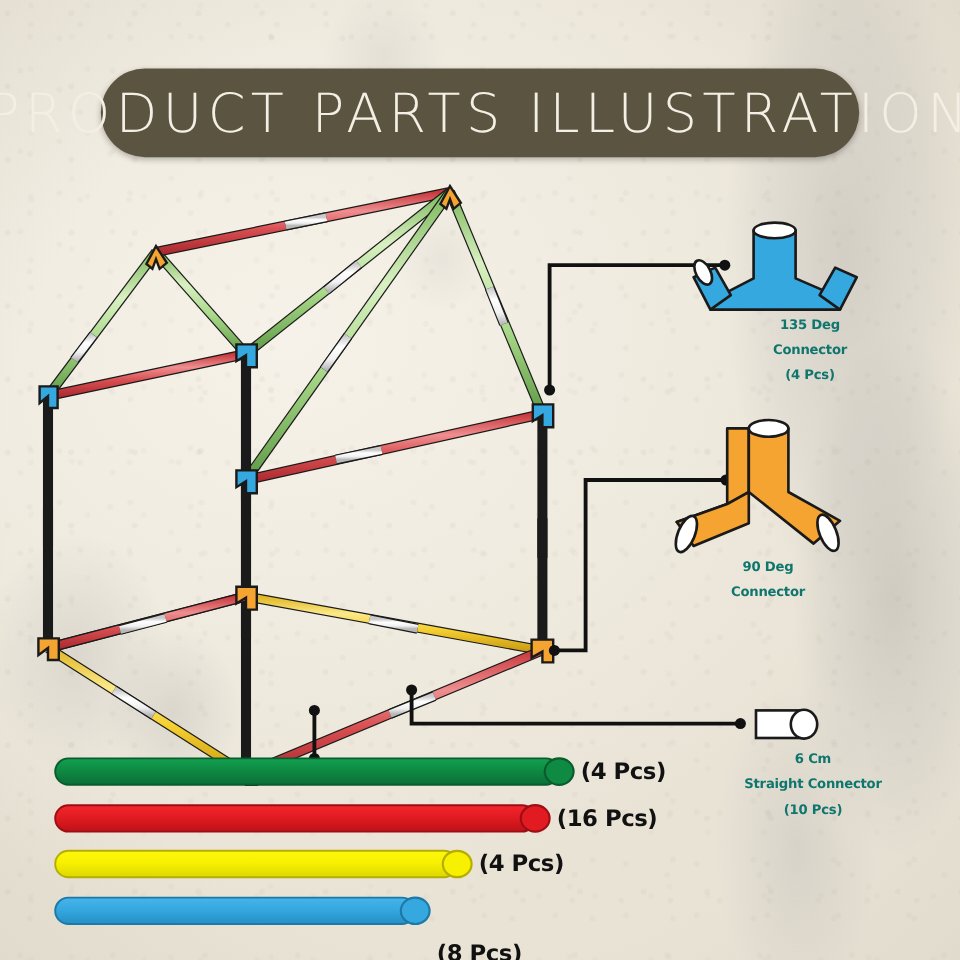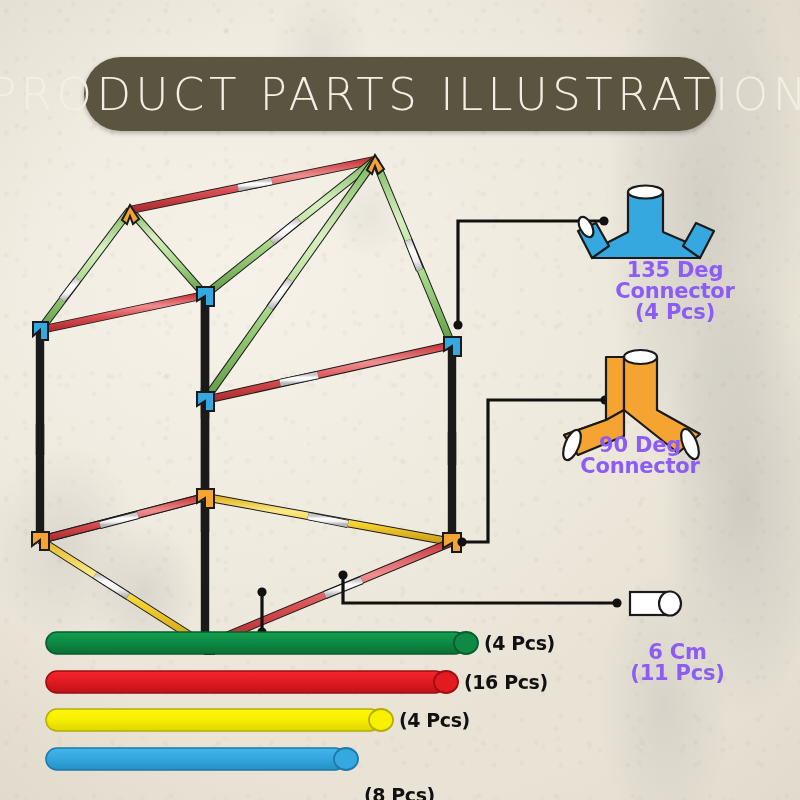--- a/index.html
+++ b/index.html
@@ -83,23 +83,23 @@
     position: absolute;
     left: 0; top: 0;
     width: 800px; height: 800px;
     overflow: visible;
   }
 
   
   .part-label {
     position: absolute;
     text-align: center;
-    color: #8b5cf6;
+    color: #0f766e;
     font-weight: bold;
-    font-size: 21px;
+    font-size: 11px;
     line-height: 21px;
     font-family: "DejaVu Sans", sans-serif;
     letter-spacing: -.2px;
   }
   .pcs-label {
     position: absolute;
     color: #111111;
     font-weight: bold;
     font-size: 19px;
     font-family: "DejaVu Sans", sans-serif;
@@ -419,28 +419,29 @@
       </g>
     </g>
   </svg>
 
   <div class="part-label" style="left:600px; top:260px; width:150px;">
     <div>135 Deg</div>
     <div>Connector</div>
     <div>(4 Pcs)</div>
   </div>
 
-  <div class="part-label" style="left:565px; top:435px; width:150px;">
+  <div class="part-label" style="left:565px; top:462px; width:150px;">
     <div>90 Deg</div>
     <div>Connector</div>
   </div>
 
-  <div class="part-label" style="left:570px; top:622px; width:215px;margin-top:20px;">
+  <div class="part-label" style="left:570px; top:622px; width:215px;">
     <div>6 Cm</div>
-    <div>(11 Pcs)</div>
+    <div>Straight Connector</div>
+    <div>(10 Pcs)</div>
   </div>
 
   <div class="pcs-label" style="left:484px; top:632px;">(4 Pcs)</div>
   <div class="pcs-label" style="left:464px; top:671px;">(16 Pcs)</div>
   <div class="pcs-label" style="left:399px; top:709px;">(4 Pcs)</div>
   <div class="pcs-label" style="left:364px; top:784px;">(8 Pcs)</div>
 
 </div>
 
 </body></html>

